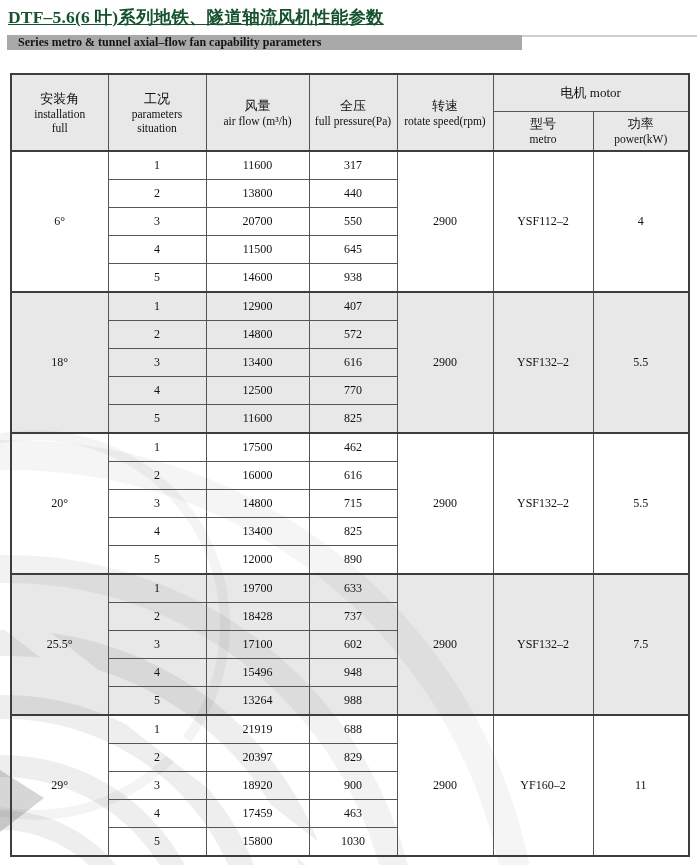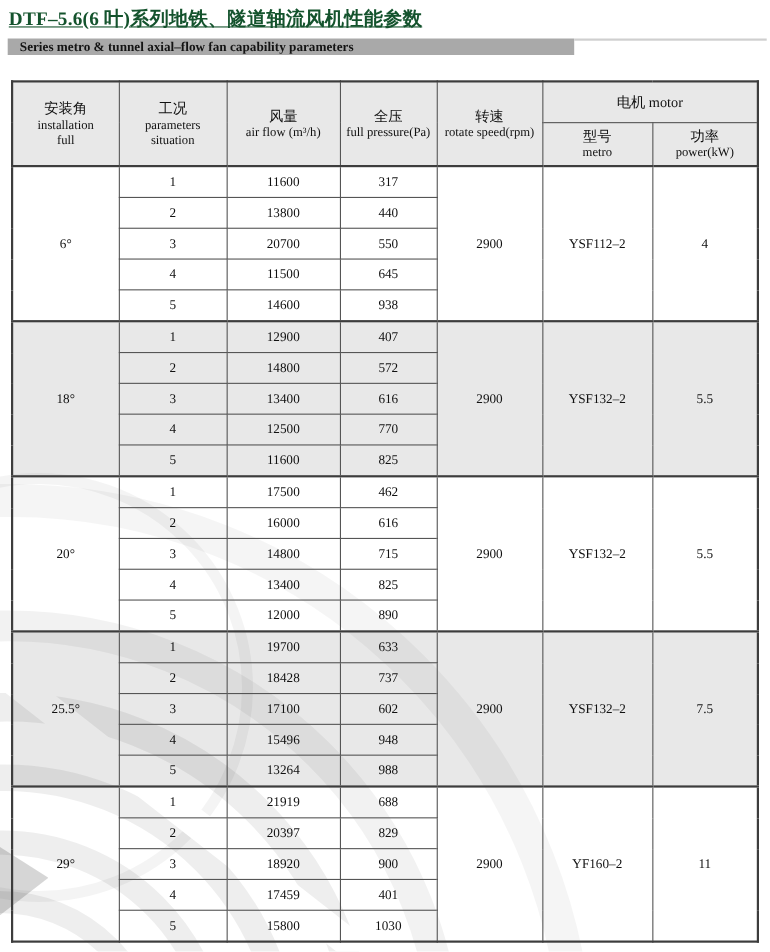--- a/index.html
+++ b/index.html
@@ -301,21 +301,21 @@
         <td>829</td>
       </tr>
       <tr>
         <td>3</td>
         <td>18920</td>
         <td>900</td>
       </tr>
       <tr>
         <td>4</td>
         <td>17459</td>
-        <td>401</td>
+        <td>463</td>
       </tr>
       <tr>
         <td>5</td>
         <td>15800</td>
         <td>1030</td>
       </tr>
     </tbody>
   </table>
 </div>
 

